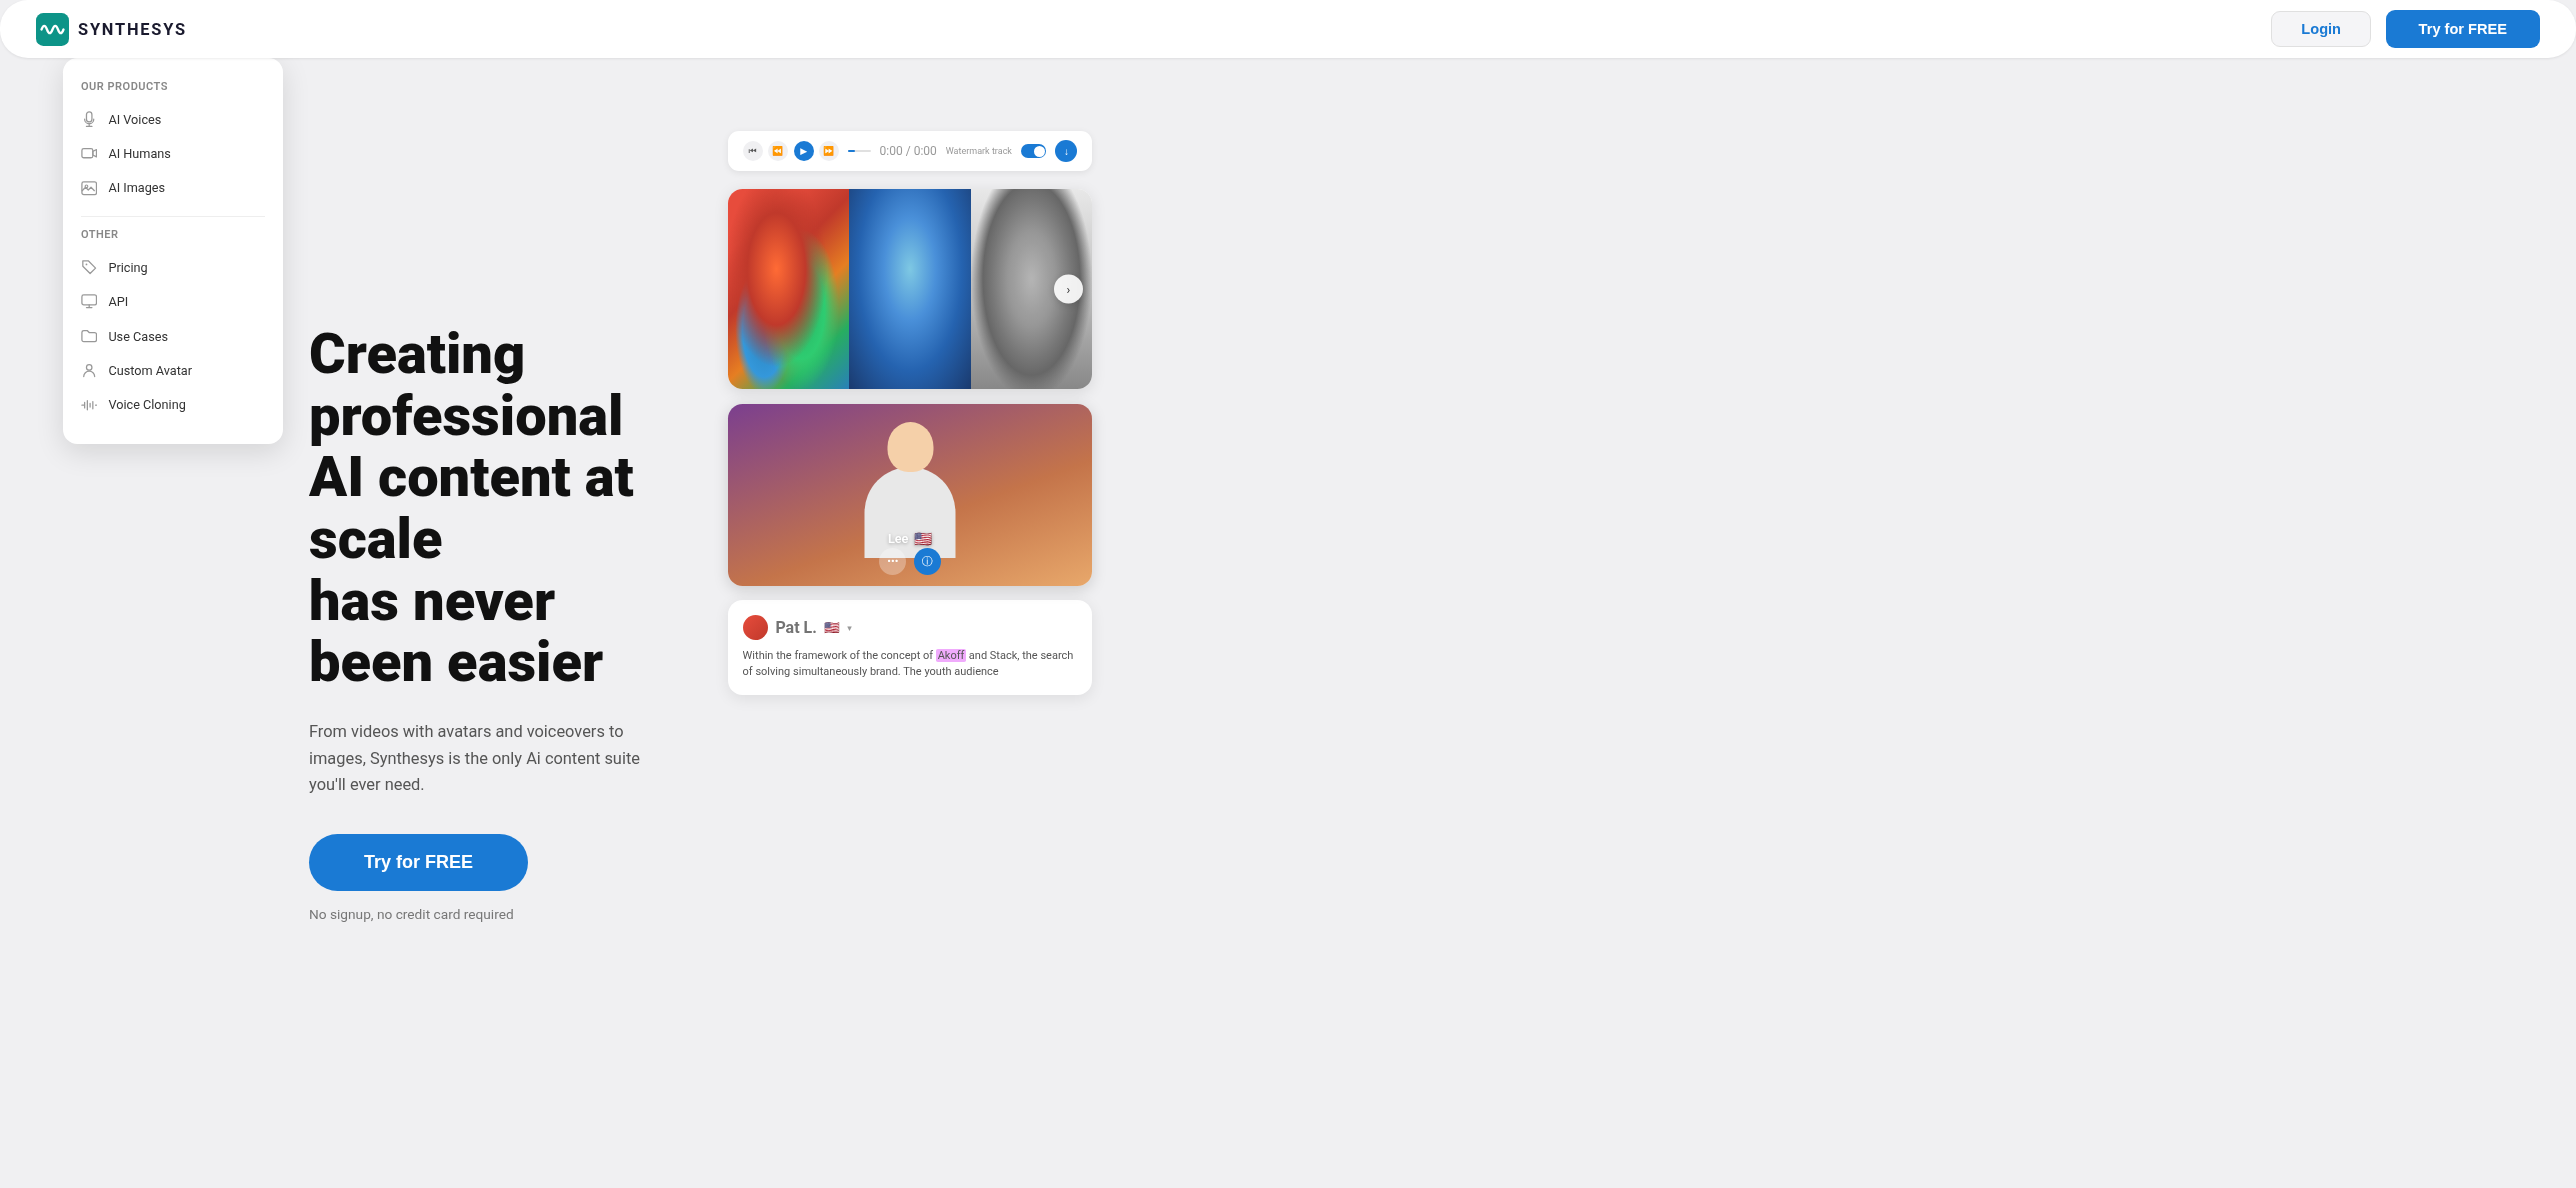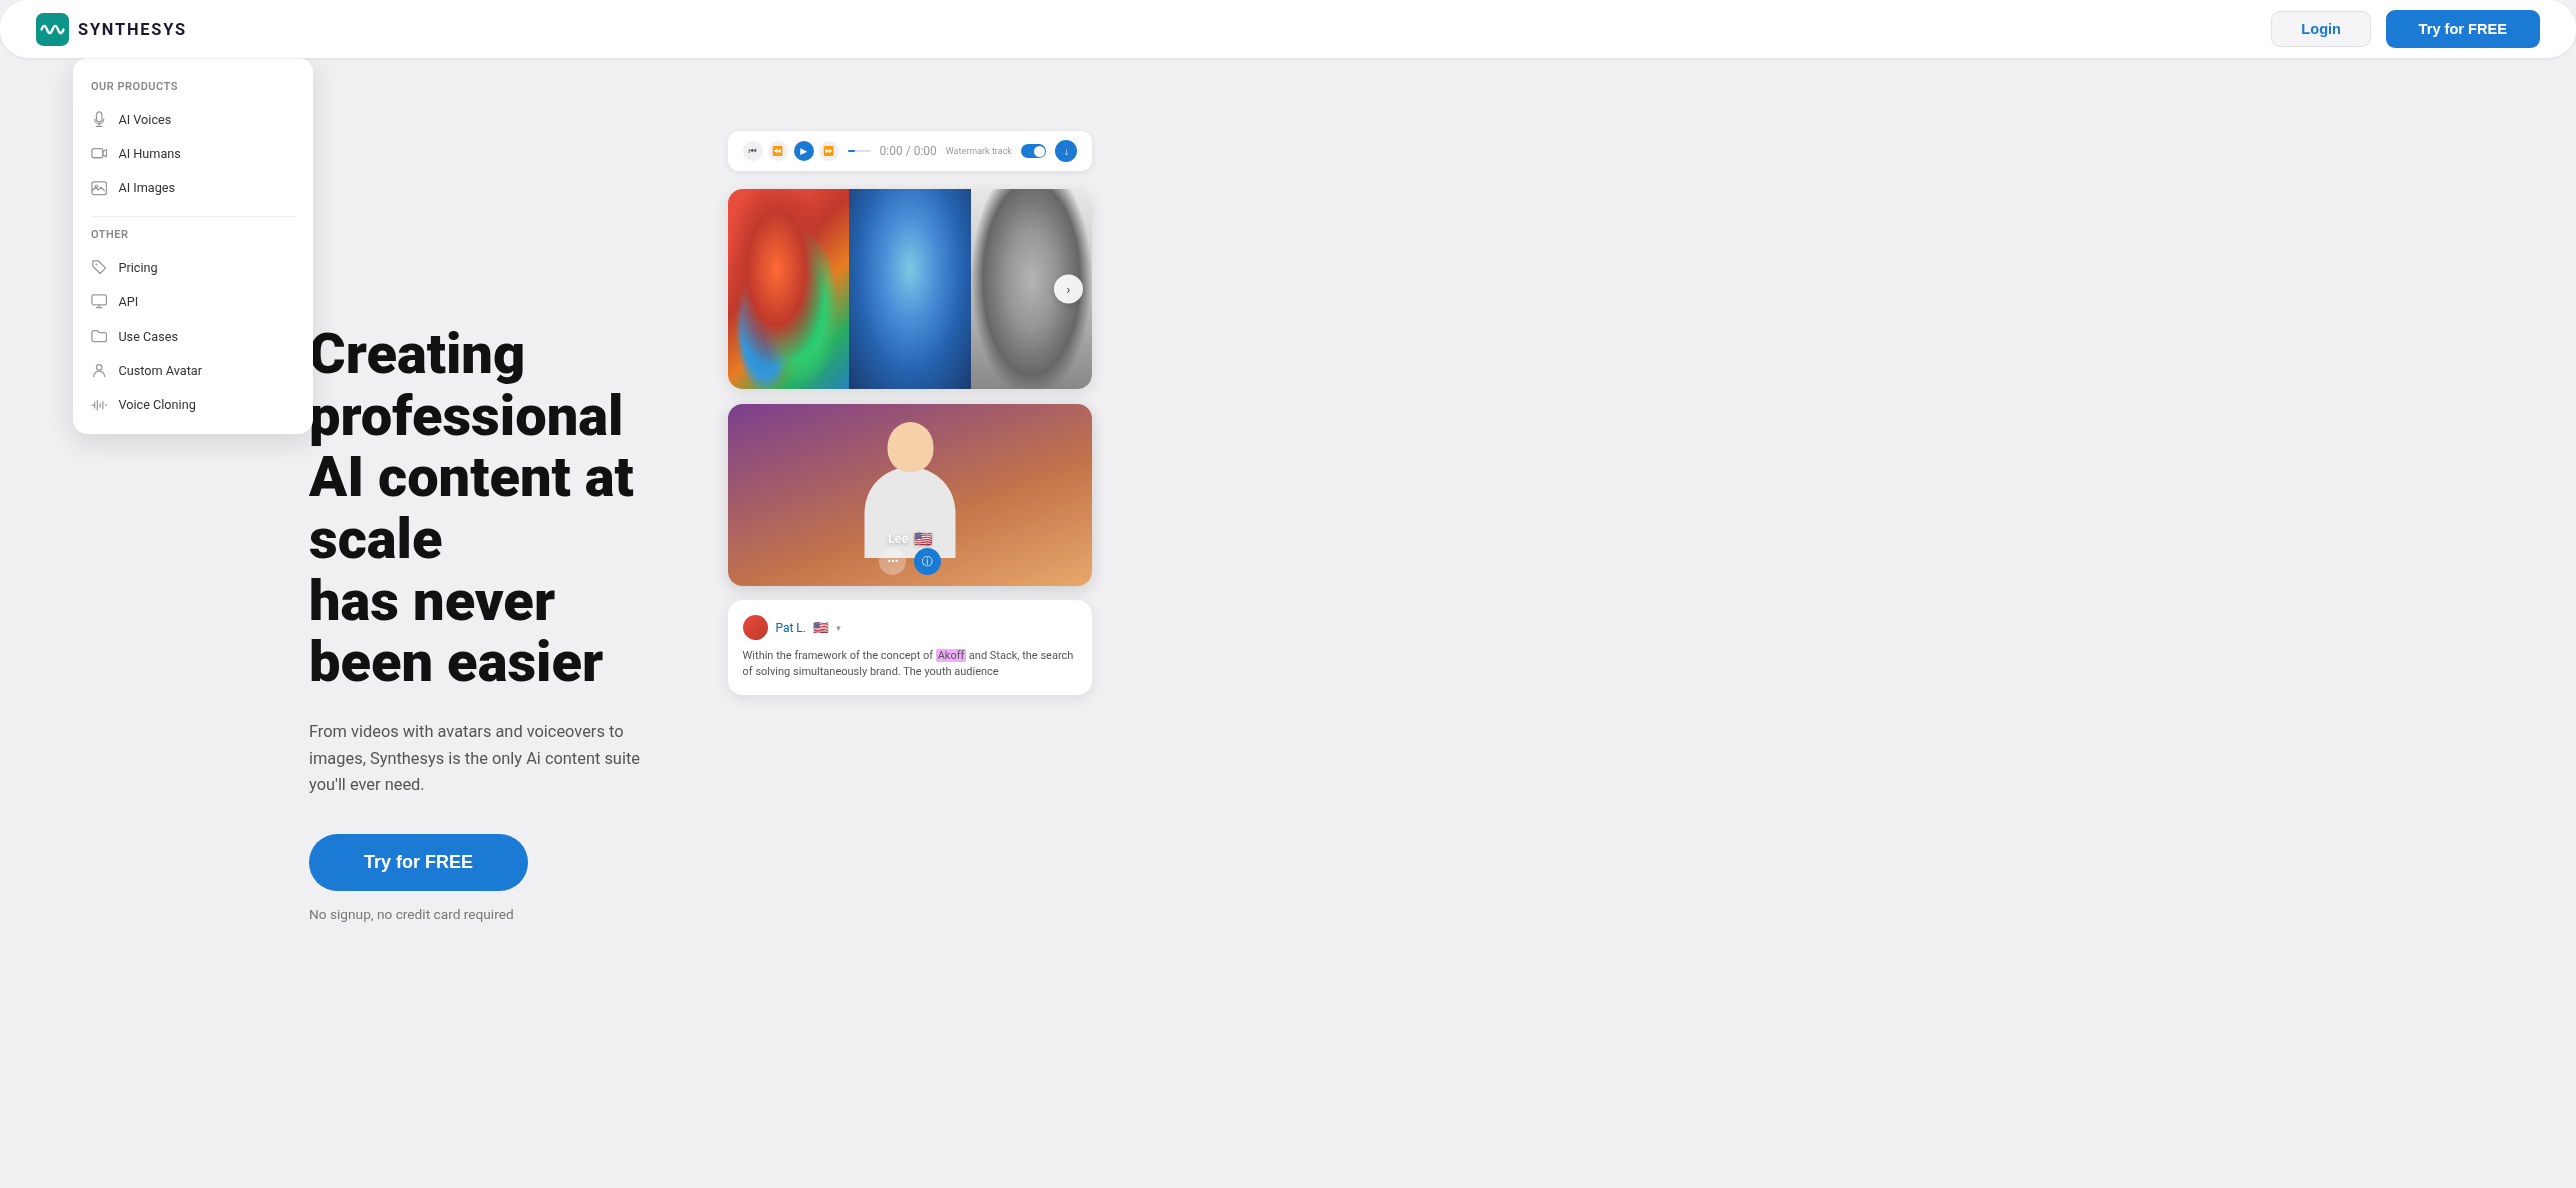--- a/index.html
+++ b/index.html
@@ -70,26 +70,26 @@
     .main-container {
       display: flex;
       padding-top: 58px;
       min-height: 100vh;
     }
 
     
     .dropdown-menu {
       position: fixed;
       top: 58px;
-      left: 73px;
-      width: 240px;
+      left: 63px;
+      width: 220px;
       background: #fff;
       border-radius: 14.6px;
       box-shadow: 0 7.3px 29px rgba(0,0,0,0.12);
-      padding: 22px 0 12px;
+      padding: 22px 0 22px;
       z-index: 90;
     }
     .menu-section-label {
       font-size: 11px;
       font-weight: 600;
       color: #888;
       text-transform: uppercase;
       letter-spacing: 0.5px;
       padding: 0 18px 9px;
     }
@@ -399,23 +399,23 @@
       gap: 7.3px;
       margin-bottom: 7.3px;
     }
     .pat-avatar {
       width: 25.5px;
       height: 25.5px;
       background: linear-gradient(135deg, #e74c3c, #c0392b);
       border-radius: 50%;
     }
     .pat-name {
-      font-size: 12px;
-      font-weight: 400;
-      color: #0369a1;
+      font-size: 16px;
+      font-weight: 700;
+      color: #737373;
     }
     .pat-flag { font-size: 12.7px; }
     .pat-chevron { color: #999; font-size: 9px; }
     .pat-text {
       font-size: 11px;
       color: #555;
       line-height: 1.5;
       display: -webkit-box;
       -webkit-line-clamp: 3;
       -webkit-box-orient: vertical;

